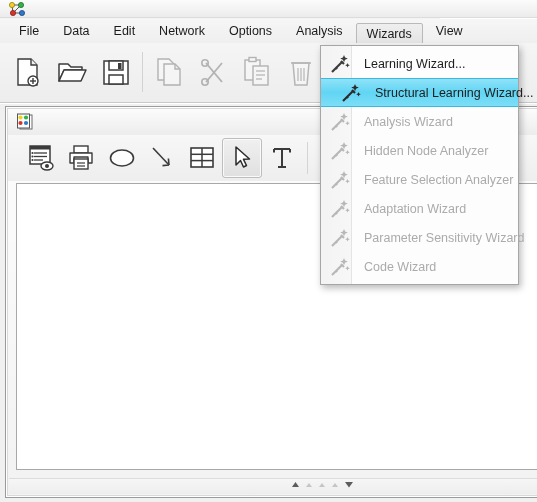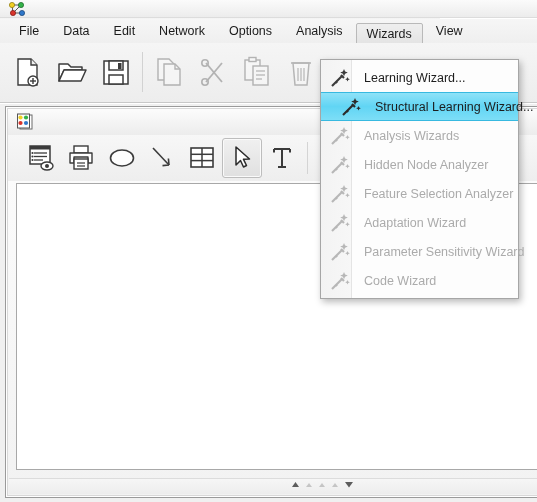--- a/index.html
+++ b/index.html
@@ -139,21 +139,21 @@
   }
   .nav-arrows {
     position: absolute; left: 282px; top: 1px;
     display: flex; align-items: center; gap: 5px;
   }
   .nav-arrow { opacity: 0.75; }
   .nav-arrow.dim { opacity: 0.22; }
 
   
   .dropdown {
-    position: absolute; left: 320px; top: 59px;
+    position: absolute; left: 320px; top: 45px;
     width: 199px;
     background: #fdfdfd;
     border: 1px solid #a6a6a6;
     box-shadow: 2px 3px 7px rgba(0,0,0,0.28);
     padding: 3px 0 3px 0;
     z-index: 50;
   }
   .dropdown::before {
     content: "";
     position: absolute; left: 0; top: 0;
@@ -443,21 +443,21 @@
     <div class="dd-item disabled">
       <span class="dd-icon">
         <svg width="22" height="22" viewBox="0 0 22 22">
           <line x1="3" y1="19" x2="13" y2="9" stroke="#3b3b3b" stroke-width="2.1"></line>
           <line x1="12" y1="8" x2="15" y2="11" stroke="#3b3b3b" stroke-width="2.1"></line>
           <path d="M15 2 l1.1 2.6 L18.8 5.6 L16.1 6.7 L15 9.3 L13.9 6.7 L11.2 5.6 L13.9 4.6 Z" fill="#3b3b3b"></path>
           <path d="M18.5 10 l.7 1.6 1.6.7 -1.6.7 -.7 1.6 -.7 -1.6 -1.6 -.7 1.6 -.7z" fill="#3b3b3b"></path>
           <path d="M7.5 13.5 l.5 1.2 1.2.5 -1.2.5 -.5 1.2 -.5 -1.2 -1.2 -.5 1.2 -.5z" fill="#3b3b3b"></path>
         </svg>
       </span>
-      <span class="dd-label">Analysis Wizards</span>
+      <span class="dd-label">Analysis Wizard</span>
     </div>
 
     <div class="dd-item disabled">
       <span class="dd-icon">
         <svg width="22" height="22" viewBox="0 0 22 22">
           <line x1="3" y1="19" x2="13" y2="9" stroke="#3b3b3b" stroke-width="2.1"></line>
           <line x1="12" y1="8" x2="15" y2="11" stroke="#3b3b3b" stroke-width="2.1"></line>
           <path d="M15 2 l1.1 2.6 L18.8 5.6 L16.1 6.7 L15 9.3 L13.9 6.7 L11.2 5.6 L13.9 4.6 Z" fill="#3b3b3b"></path>
           <path d="M18.5 10 l.7 1.6 1.6.7 -1.6.7 -.7 1.6 -.7 -1.6 -1.6 -.7 1.6 -.7z" fill="#3b3b3b"></path>
           <path d="M7.5 13.5 l.5 1.2 1.2.5 -1.2.5 -.5 1.2 -.5 -1.2 -1.2 -.5 1.2 -.5z" fill="#3b3b3b"></path>

